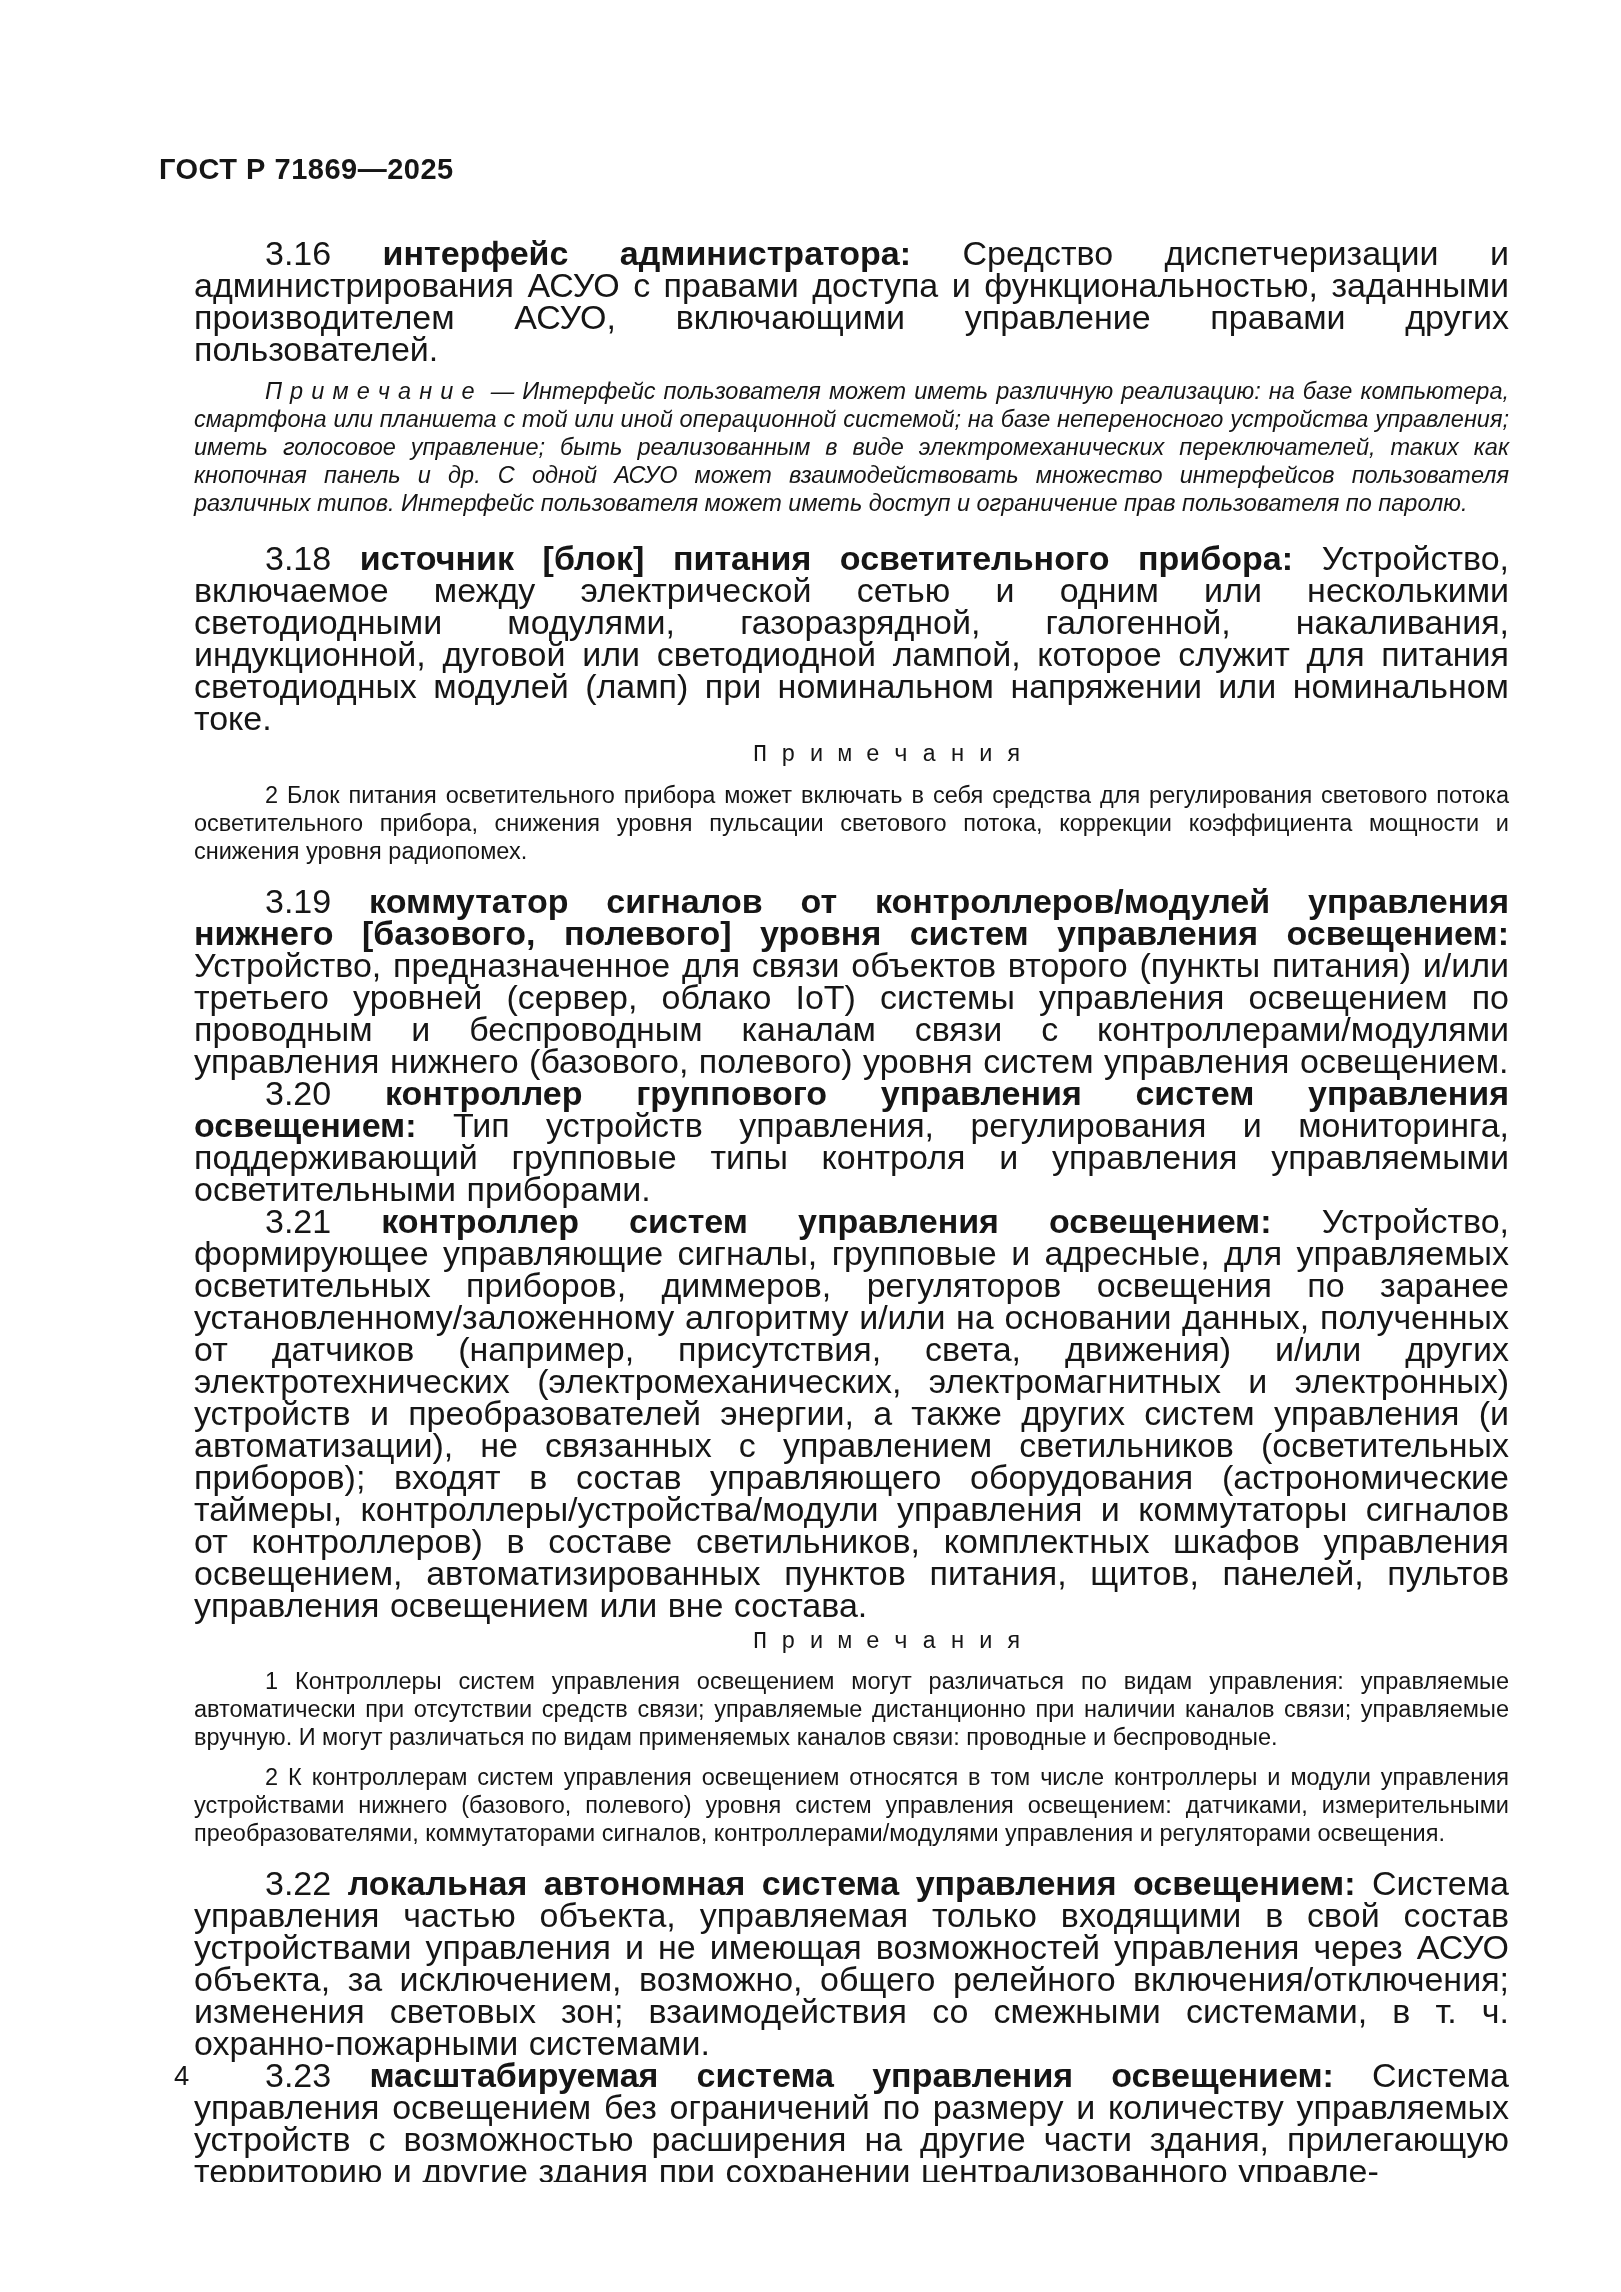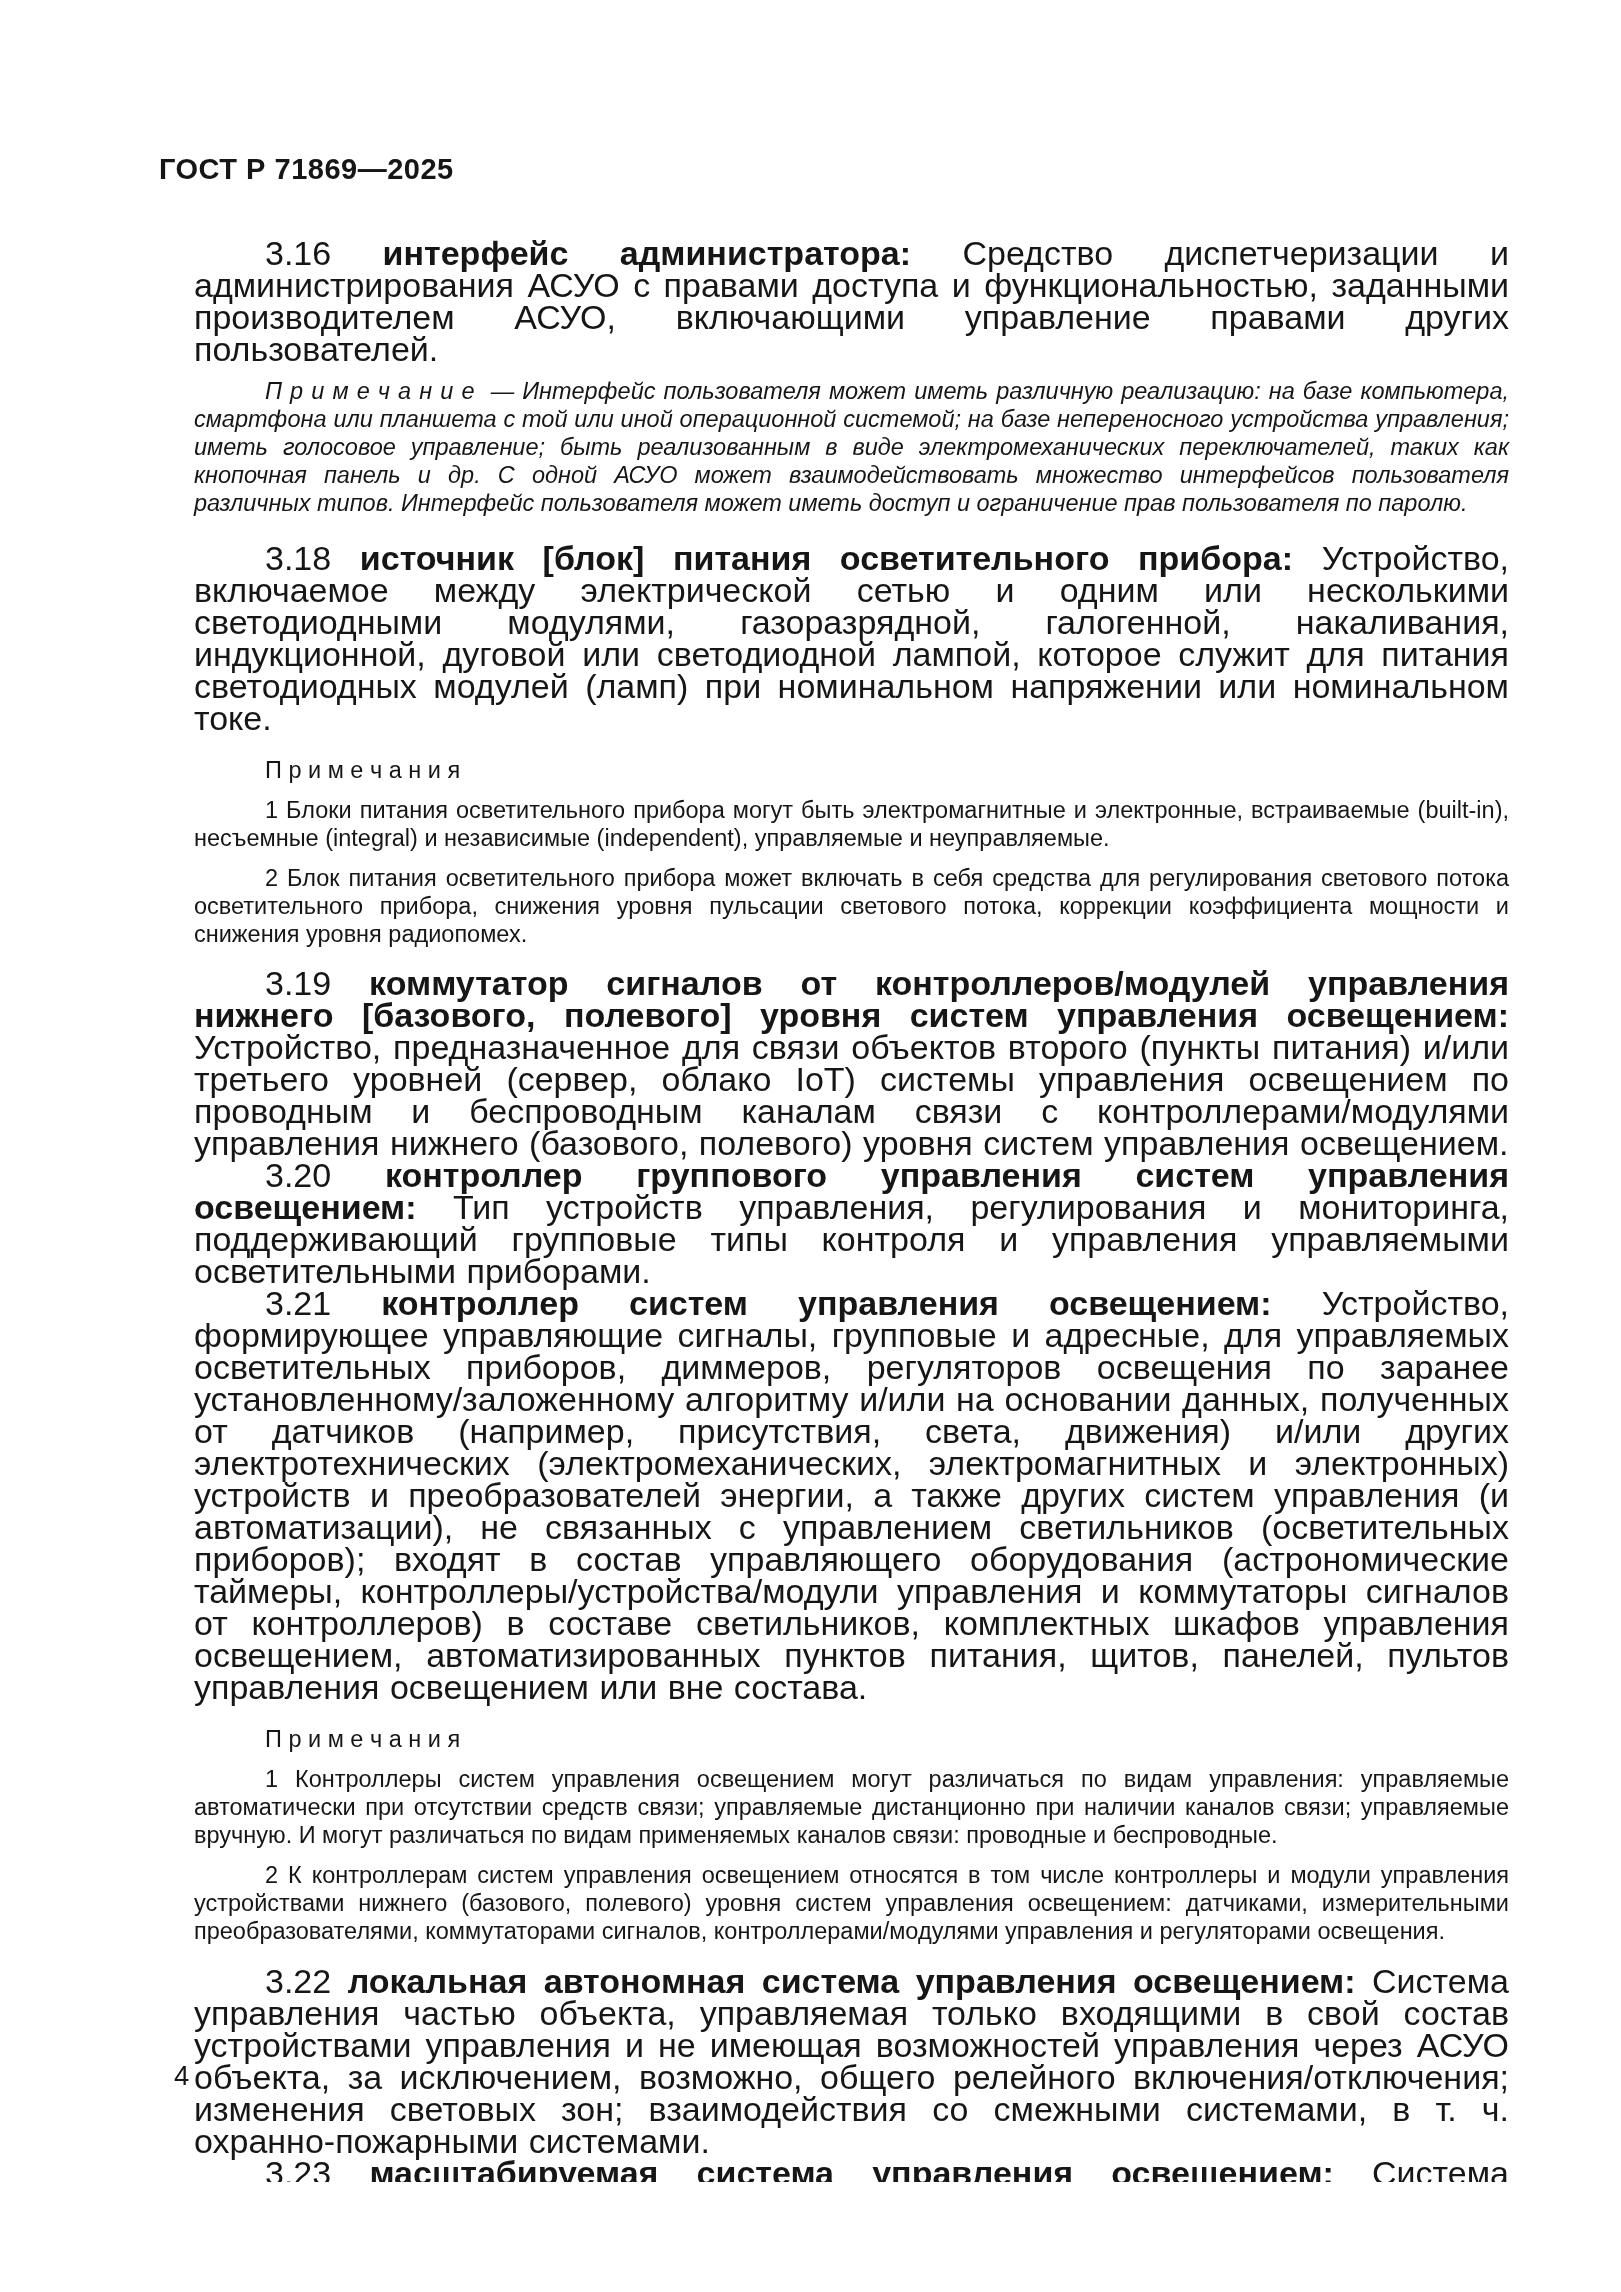--- a/index.html
+++ b/index.html
@@ -43,22 +43,23 @@
     line-height: 28px;
     text-align: justify;
     text-indent: 71px;
     margin: 0;
   }
   .note-block { margin: 11.8px 0 25.5px 0; font-style: italic; }
   .notes-heading {
     font-size: 23.5px;
     line-height: 28px;
     text-indent: 71px;
-    text-align: left;
-    margin: 22px 0 0 0;
+    text-align: center;
+    margin: 7px 0 0 0;
+    font-family: Liberation Mono, monospace;
   }
   .note-item { margin-top: 11.8px; }
   .mt-term { margin-top: 19.6px; }
   .page-number {
     position: absolute;
     left: 174px; top: 2060px;
     font-size: 27.4px;
   }
 </style>
 </head>
@@ -72,21 +73,20 @@
 
     <p class="p-term"><span>3.16</span> <span class="t-title">интерфейс администратора:</span> <span>Средство диспетчеризации и администрирования АСУО с правами доступа и функциональностью, заданными производителем АСУО, включающими управление правами других пользователей.</span></p>
 
 
     <p class="p-note note-block"><span>П р и м е ч а н и е</span>&nbsp; <span>— Интерфейс пользователя может иметь различную реализацию: на базе компьютера, смартфона или планшета с той или иной операционной системой; на базе непереносного устройства управления; иметь голосовое управление; быть реализованным в виде электромеханических переключателей, таких как кнопочная панель и др. С одной АСУО может взаимодействовать множество интерфейсов пользователя различных типов. Интерфейс пользователя может иметь доступ и ограничение прав пользователя по паролю.</span></p>
 
     <p class="p-term"><span>3.18</span> <span class="t-title">источник [блок] питания осветительного прибора:</span> <span>Устройство, включаемое между электрической сетью и одним или несколькими светодиодными модулями, газоразрядной, галогенной, накаливания, индукционной, дуговой или светодиодной лампой, которое служит для питания светодиодных модулей (ламп) при номинальном напряжении или номинальном токе.</span></p>
 
     <p class="notes-heading">П р и м е ч а н и я</p>
 
-    <p class="p-note note-item"><span>1</span> <span>Блоки питания осветительного прибора могут быть электромагнитные и электронные, встраиваемые (built-in), несъемные (integral) и независимые (independent), управляемые и неуправляемые.</span></p>
 
     <p class="p-note note-item"><span>2</span> <span>Блок питания осветительного прибора может включать в себя средства для регулирования светового потока осветительного прибора, снижения уровня пульсации светового потока, коррекции коэффициента мощности и снижения уровня радиопомех.</span></p>
 
     <p class="p-term mt-term"><span>3.19</span> <span class="t-title">коммутатор сигналов от контроллеров/модулей управления нижнего [базового, полевого] уровня систем управления освещением:</span> <span>Устройство, предназначенное для связи объектов второго (пункты питания) и/или третьего уровней (сервер, облако IoT) системы управления освещением по проводным и беспроводным каналам связи с контроллерами/модулями управления нижнего (базового, полевого) уровня систем управления освещением.</span></p>
 
     <p class="p-term"><span>3.20</span> <span class="t-title">контроллер группового управления систем управления освещением:</span> <span>Тип устройств управления, регулирования и мониторинга, поддерживающий групповые типы контроля и управления управляемыми осветительными приборами.</span></p>
 
     <p class="p-term"><span>3.21</span> <span class="t-title">контроллер систем управления освещением:</span> <span>Устройство, формирующее управляющие сигналы, групповые и адресные, для управляемых осветительных приборов, диммеров, регуляторов освещения по заранее установленному/заложенному алгоритму и/или на основании данных, полученных от датчиков (например, присутствия, света, движения) и/или других электротехнических (электромеханических, электромагнитных и электронных) устройств и преобразователей энергии, а также других систем управления (и автоматизации), не связанных с управлением светильников (осветительных приборов); входят в состав управляющего оборудования (астрономические таймеры, контроллеры/устройства/модули управления и коммутаторы сигналов от контроллеров) в составе светильников, комплектных шкафов управления освещением, автоматизированных пунктов питания, щитов, панелей, пультов управления освещением или вне состава.</span></p>
 
     <p class="notes-heading">П р и м е ч а н и я</p>

